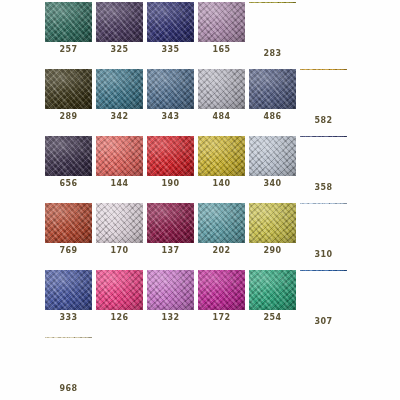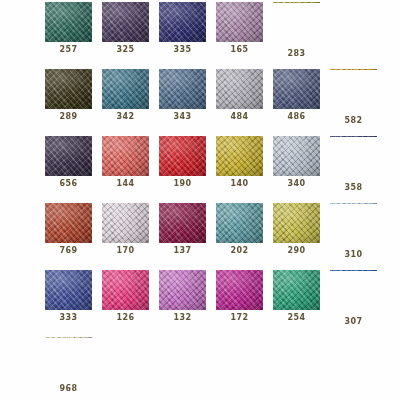--- a/index.html
+++ b/index.html
@@ -28,21 +28,21 @@
     width: 312px;
   }
   .swatch-row {
     display: flex;
     flex-direction: row;
     margin-bottom: 10px;
     height: 57px;
   }
   .swatch-cell {
     width: 47px;
-    margin-right: 10px;
+    margin-right: 4px;
     display: flex;
     flex-direction: column;
     align-items: center;
   }
   .swatch-cell:last-child { margin-right: 0; gap: 43px; }
 
   .yarn-ball {
     width: 47px;
     height: 40px;
     position: relative;

